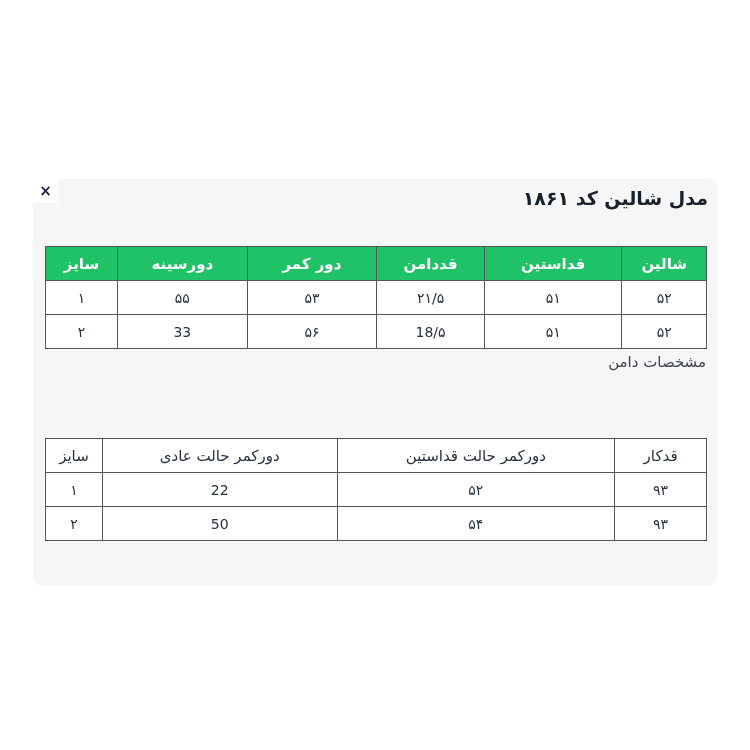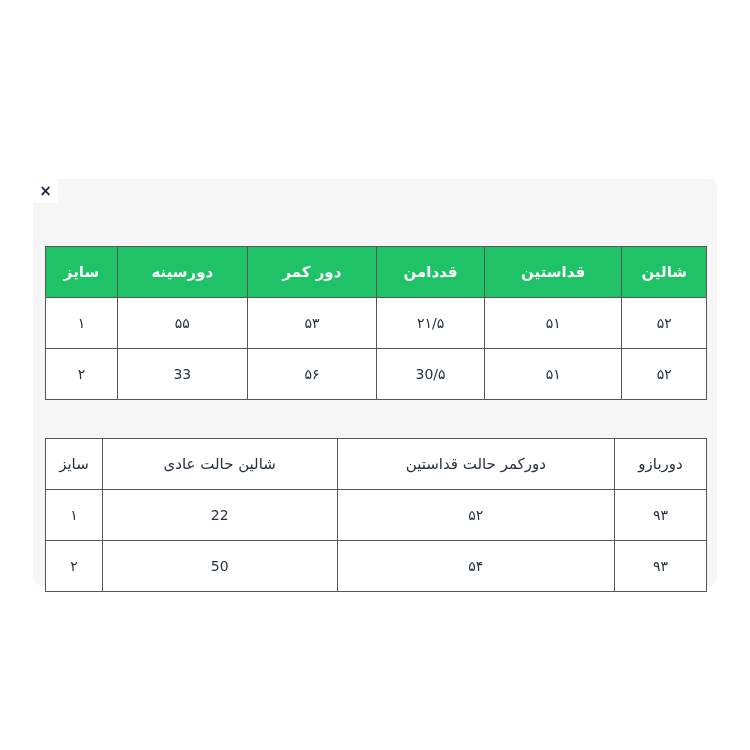--- a/index.html
+++ b/index.html
@@ -49,21 +49,21 @@
   table.size-table {
     position: absolute;
     left: 12px; right: 10px;
     width: 662px;
     border-collapse: collapse;
     table-layout: fixed;
     background: #ffffff;
   }
   table.size-table th, table.size-table td {
     border: 1px solid var(--tbl-border, #54565a);
-    height: 51px;
+    height: 34px;
     text-align: center;
     vertical-align: middle;
     font-size: 14px;
     color: #27313d;
     padding: 0 4px;
   }
   #table1 { top: 67px; }
   #table1 th {
     background: var(--header-green, #1fc266);
     color: #ffffff;
@@ -90,20 +90,21 @@
 </head>
 <body>
 
 <div class="page">
   <div class="card">
 
     <div class="close-notch">
       <span>×</span>
     </div>
 
+    <div class="dialog-title">مدل شالین کد ۱۸۶۱</div>
 
     <table class="size-table" id="table1">
         <colgroup>
           <col style="width: 12.8%;">
           <col style="width: 20.8%;">
           <col style="width: 16.3%;">
           <col style="width: 19.6%;">
           <col style="width: 19.6%;">
           <col style="width: 10.9%;">
         </colgroup>
@@ -122,41 +123,42 @@
             <td>۵۲</td>
             <td>۵۱</td>
             <td>۲۱/۵</td>
             <td>۵۳</td>
             <td>۵۵</td>
             <td>۱</td>
           </tr>
           <tr>
             <td>۵۲</td>
             <td>۵۱</td>
-            <td>30/۵</td>
+            <td>18/۵</td>
             <td>۵۶</td>
             <td>33</td>
             <td>۲</td>
           </tr>
         </tbody>
       </table>
 
+    <div class="section-subtitle">مشخصات دامن</div>
 
     <table class="size-table" id="table2">
         <colgroup>
           <col style="width: 13.9%;">
           <col style="width: 42%;">
           <col style="width: 35.5%;">
           <col style="width: 8.6%;">
         </colgroup>
         <thead>
           <tr>
-            <th>دوربازو</th>
+            <th>قدکار</th>
             <th>دورکمر حالت قداستین</th>
-            <th>شالین حالت عادی</th>
+            <th>دورکمر حالت عادی</th>
             <th>سایز</th>
           </tr>
         </thead>
         <tbody>
           <tr>
             <td>۹۳</td>
             <td>۵۲</td>
             <td>22</td>
             <td>۱</td>
           </tr>

